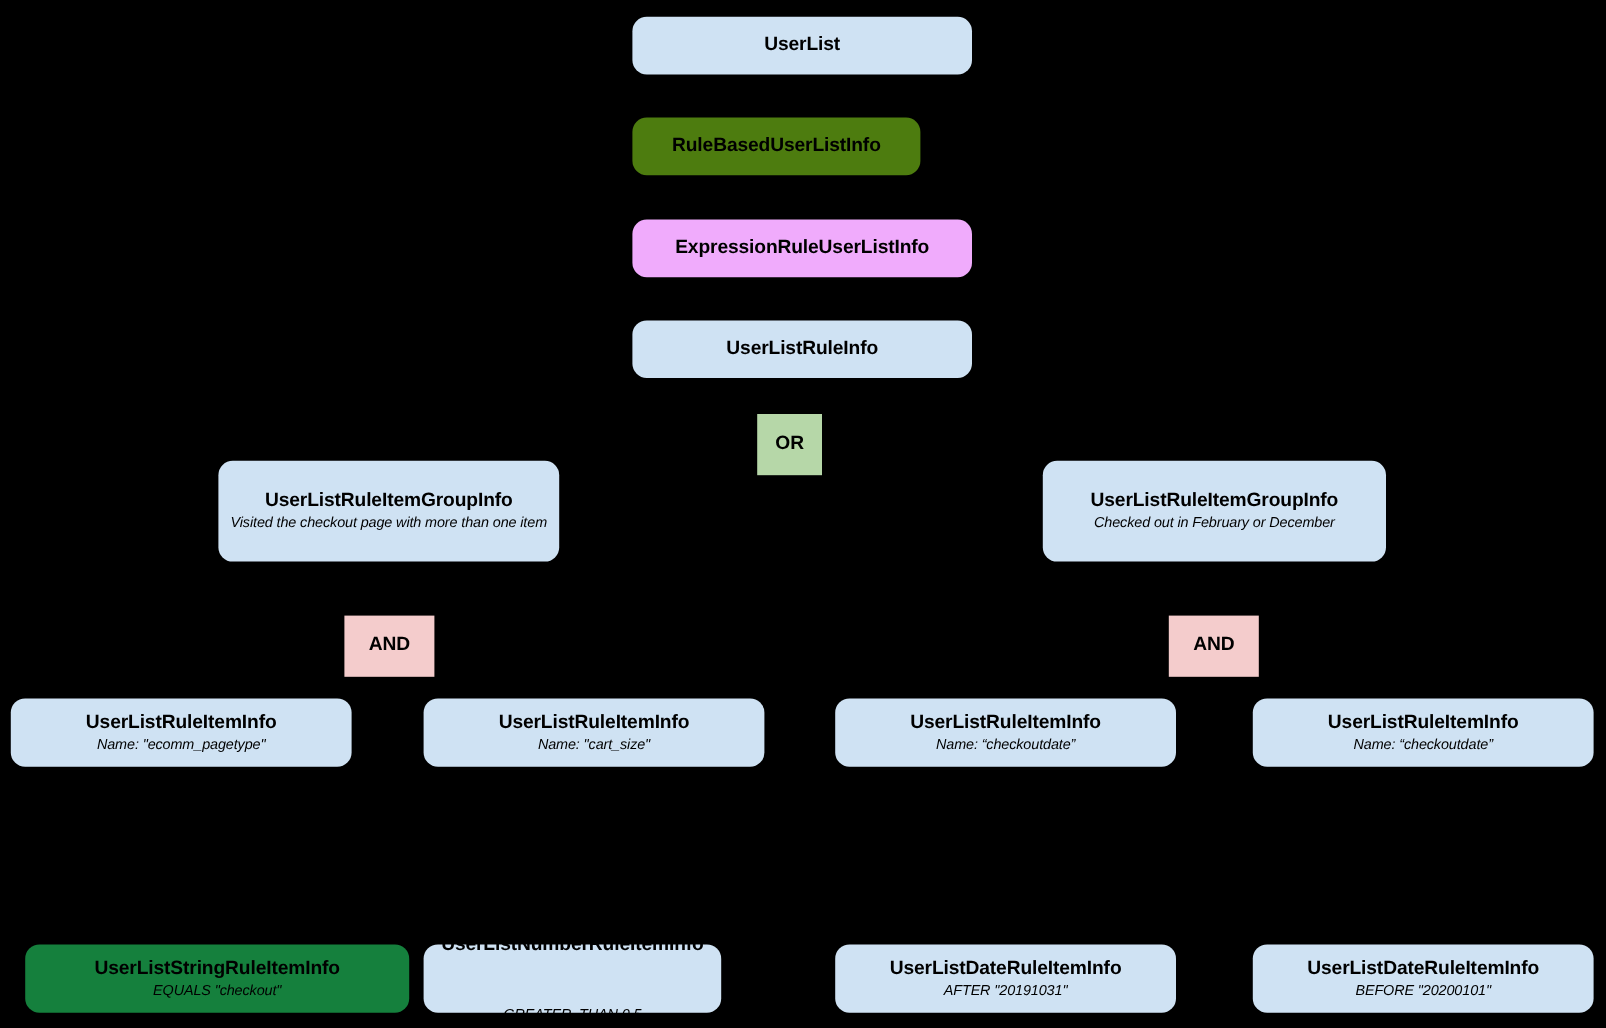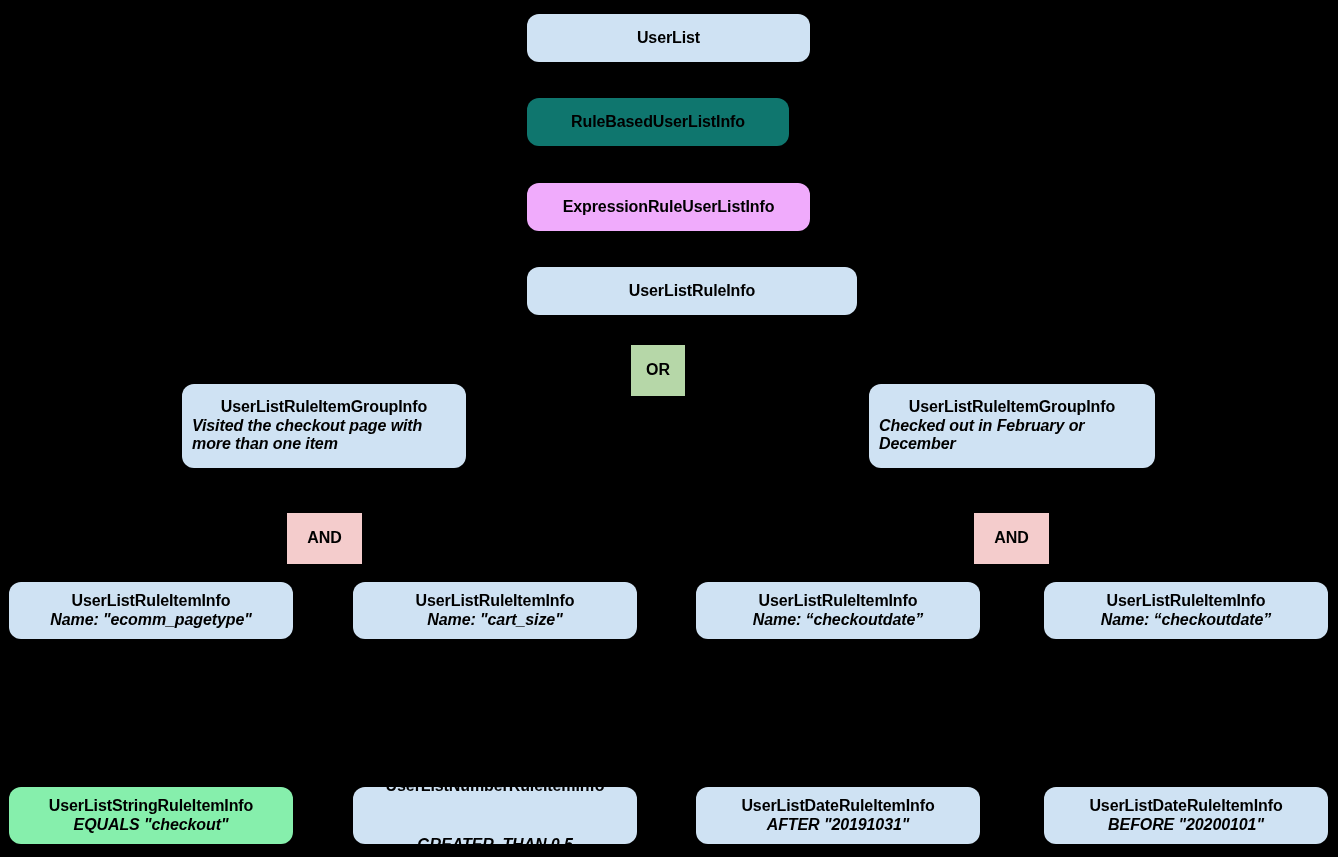--- a/index.html
+++ b/index.html
@@ -27,42 +27,42 @@
     height: 857px;
     pointer-events: none;
   }
   .node {
     position: absolute;
     box-sizing: border-box;
     display: flex;
     flex-direction: column;
     align-items: center;
     justify-content: center;
+    text-align: center;
     color: #000000;
     line-height: 1.18;
     z-index: 2;
   }
   .node.rounded {
     border-radius: 12px;
   }
   .node.op {
     border-radius: 0;
   }
   .node-title {
     font-weight: bold;
     font-size: 16px;
     letter-spacing: -0.1px;
     white-space: nowrap;
   }
   .node-sub {
     font-style: italic;
-    font-size: 16px;
+    font-size: 12px;
     letter-spacing: -0.1px;
     padding: 0 10px;
-    font-weight: bold;
   }
   .node.op .node-title {
     font-weight: bold;
     font-size: 16px;
   }
 </style>
 </head>
 <body>
 
 <div id="canvas">
@@ -96,27 +96,27 @@
       <path d="M 495 639 C 495 713, 495 713, 495 787" fill="none" stroke="#000000" stroke-width="2"></path>
       <polygon points="488,778 502,778 495,787" fill="#000000"></polygon>
       <path d="M 838 639 C 838 713, 838 713, 838 787" fill="none" stroke="#000000" stroke-width="2"></path>
       <polygon points="831,778 845,778 838,787" fill="#000000"></polygon>
       <path d="M 1186 639 C 1186 713, 1186 713, 1186 787" fill="none" stroke="#000000" stroke-width="2"></path>
       <polygon points="1179,778 1193,778 1186,787" fill="#000000"></polygon>
     </svg>
 <div class="node rounded" style="left: 527px; top: 14px; width: 283px; height: 48px; background: rgb(207, 226, 243);">
       <div class="node-title">UserList</div>
     </div>
-    <div class="node rounded" style="left: 527px; top: 98px; width: 262px; height: 48px; background: #0f766e;">
+    <div class="node rounded" style="left: 527px; top: 98px; width: 240px; height: 48px; background: #4d7c0f;">
       <div class="node-title">RuleBasedUserListInfo</div>
     </div>
     <div class="node rounded" style="left: 527px; top: 183px; width: 283px; height: 48px; background: #f0abfc;">
       <div class="node-title">ExpressionRuleUserListInfo</div>
     </div>
-    <div class="node rounded" style="left: 527px; top: 267px; width: 330px; height: 48px; background: rgb(207, 226, 243);">
+    <div class="node rounded" style="left: 527px; top: 267px; width: 283px; height: 48px; background: rgb(207, 226, 243);">
       <div class="node-title">UserListRuleInfo</div>
     </div>
     <div class="node op" style="left: 631px; top: 345px; width: 54px; height: 51px; background: rgb(182, 215, 168);">
       <div class="node-title">OR</div>
     </div>
     <div class="node rounded" style="left: 182px; top: 384px; width: 284px; height: 84px; background: rgb(207, 226, 243);">
       <div class="node-title">UserListRuleItemGroupInfo</div>
       <div class="node-sub">Visited the checkout page with more than one item</div>
     </div>
     <div class="node rounded" style="left: 869px; top: 384px; width: 286px; height: 84px; background: rgb(207, 226, 243);">
@@ -138,25 +138,25 @@
       <div class="node-sub">Name: "cart_size"</div>
     </div>
     <div class="node rounded" style="left: 696px; top: 582px; width: 284px; height: 57px; background: rgb(207, 226, 243);">
       <div class="node-title">UserListRuleItemInfo</div>
       <div class="node-sub">Name: “checkoutdate”</div>
     </div>
     <div class="node rounded" style="left: 1044px; top: 582px; width: 284px; height: 57px; background: rgb(207, 226, 243);">
       <div class="node-title">UserListRuleItemInfo</div>
       <div class="node-sub">Name: “checkoutdate”</div>
     </div>
-    <div class="node rounded" style="left: 9px; top: 787px; width: 284px; height: 57px; background: #86efac;">
+    <div class="node rounded" style="left: 21px; top: 787px; width: 320px; height: 57px; background: #15803d;">
       <div class="node-title">UserListStringRuleItemInfo</div>
       <div class="node-sub">EQUALS "checkout"</div>
     </div>
-    <div class="node rounded" style="left: 353px; top: 787px; width: 284px; height: 57px; background: rgb(207, 226, 243); gap: 40px;">
+    <div class="node rounded" style="left: 353px; top: 787px; width: 248px; height: 57px; background: rgb(207, 226, 243); gap: 40px;">
       <div class="node-title">UserListNumberRuleItemInfo</div>
       <div class="node-sub">GREATER_THAN 0.5</div>
     </div>
     <div class="node rounded" style="left: 696px; top: 787px; width: 284px; height: 57px; background: rgb(207, 226, 243);">
       <div class="node-title">UserListDateRuleItemInfo</div>
       <div class="node-sub">AFTER "20191031"</div>
     </div>
     <div class="node rounded" style="left: 1044px; top: 787px; width: 284px; height: 57px; background: rgb(207, 226, 243);">
       <div class="node-title">UserListDateRuleItemInfo</div>
       <div class="node-sub">BEFORE "20200101"</div>

